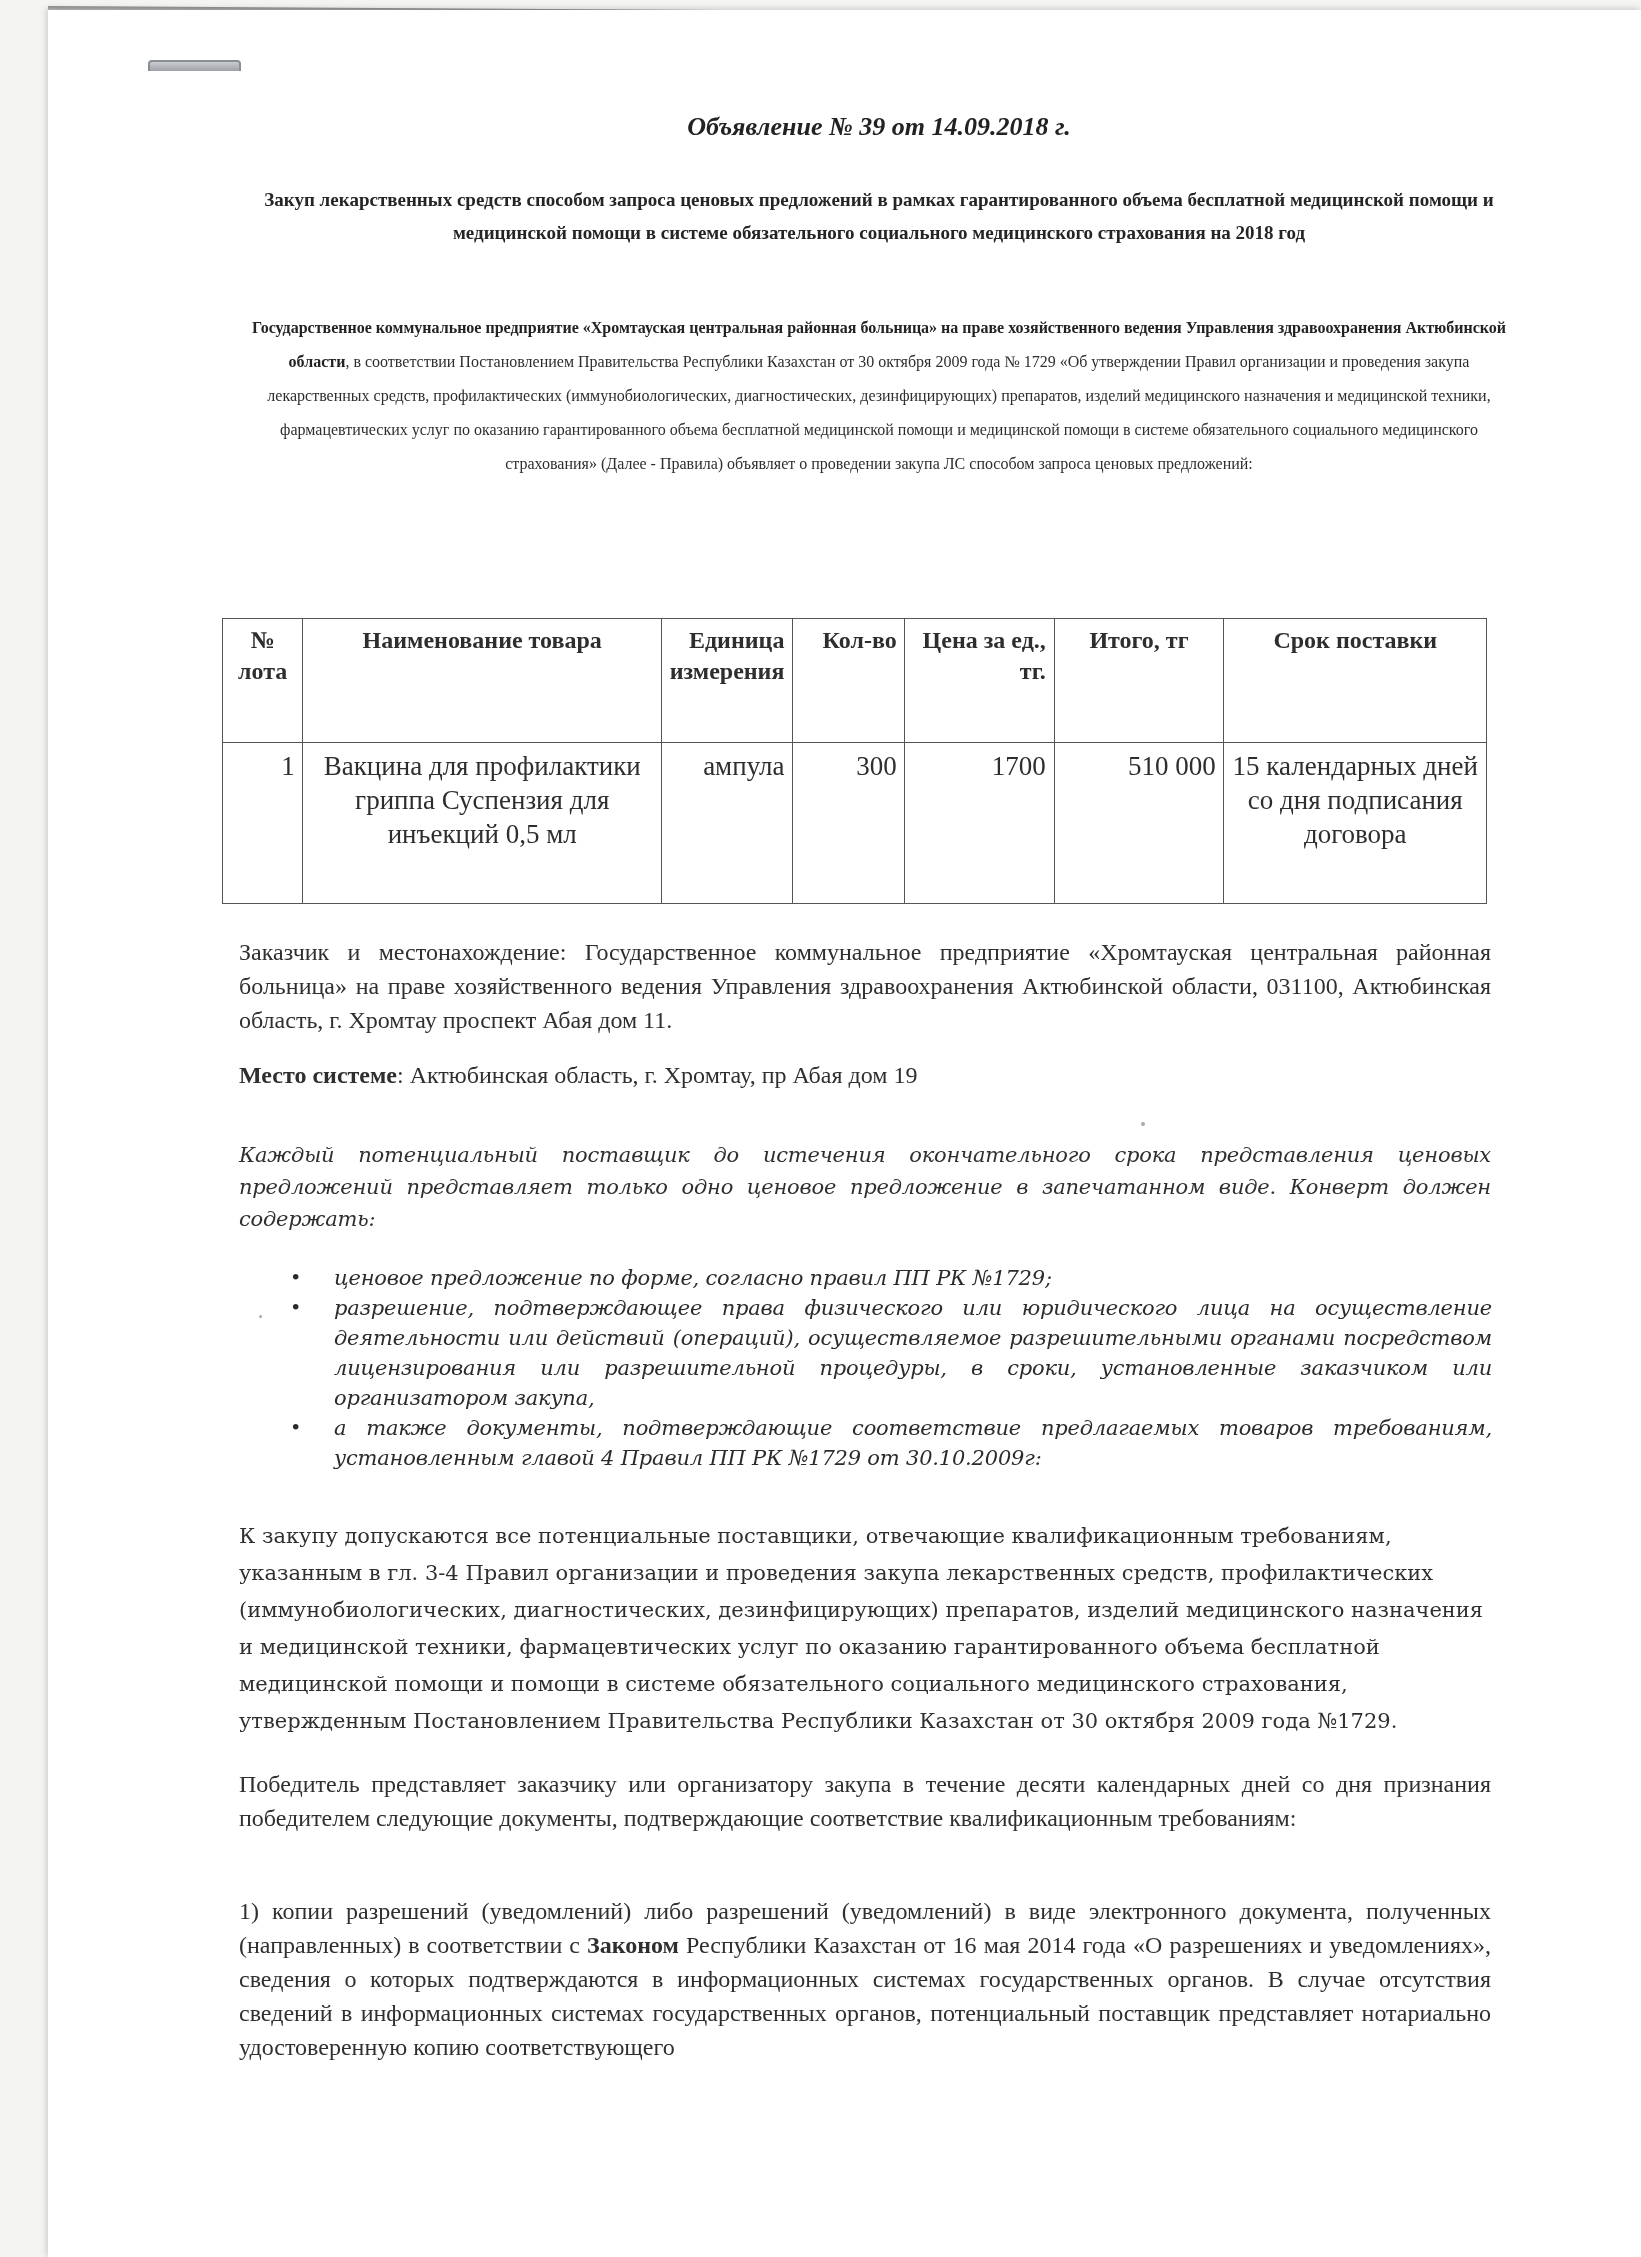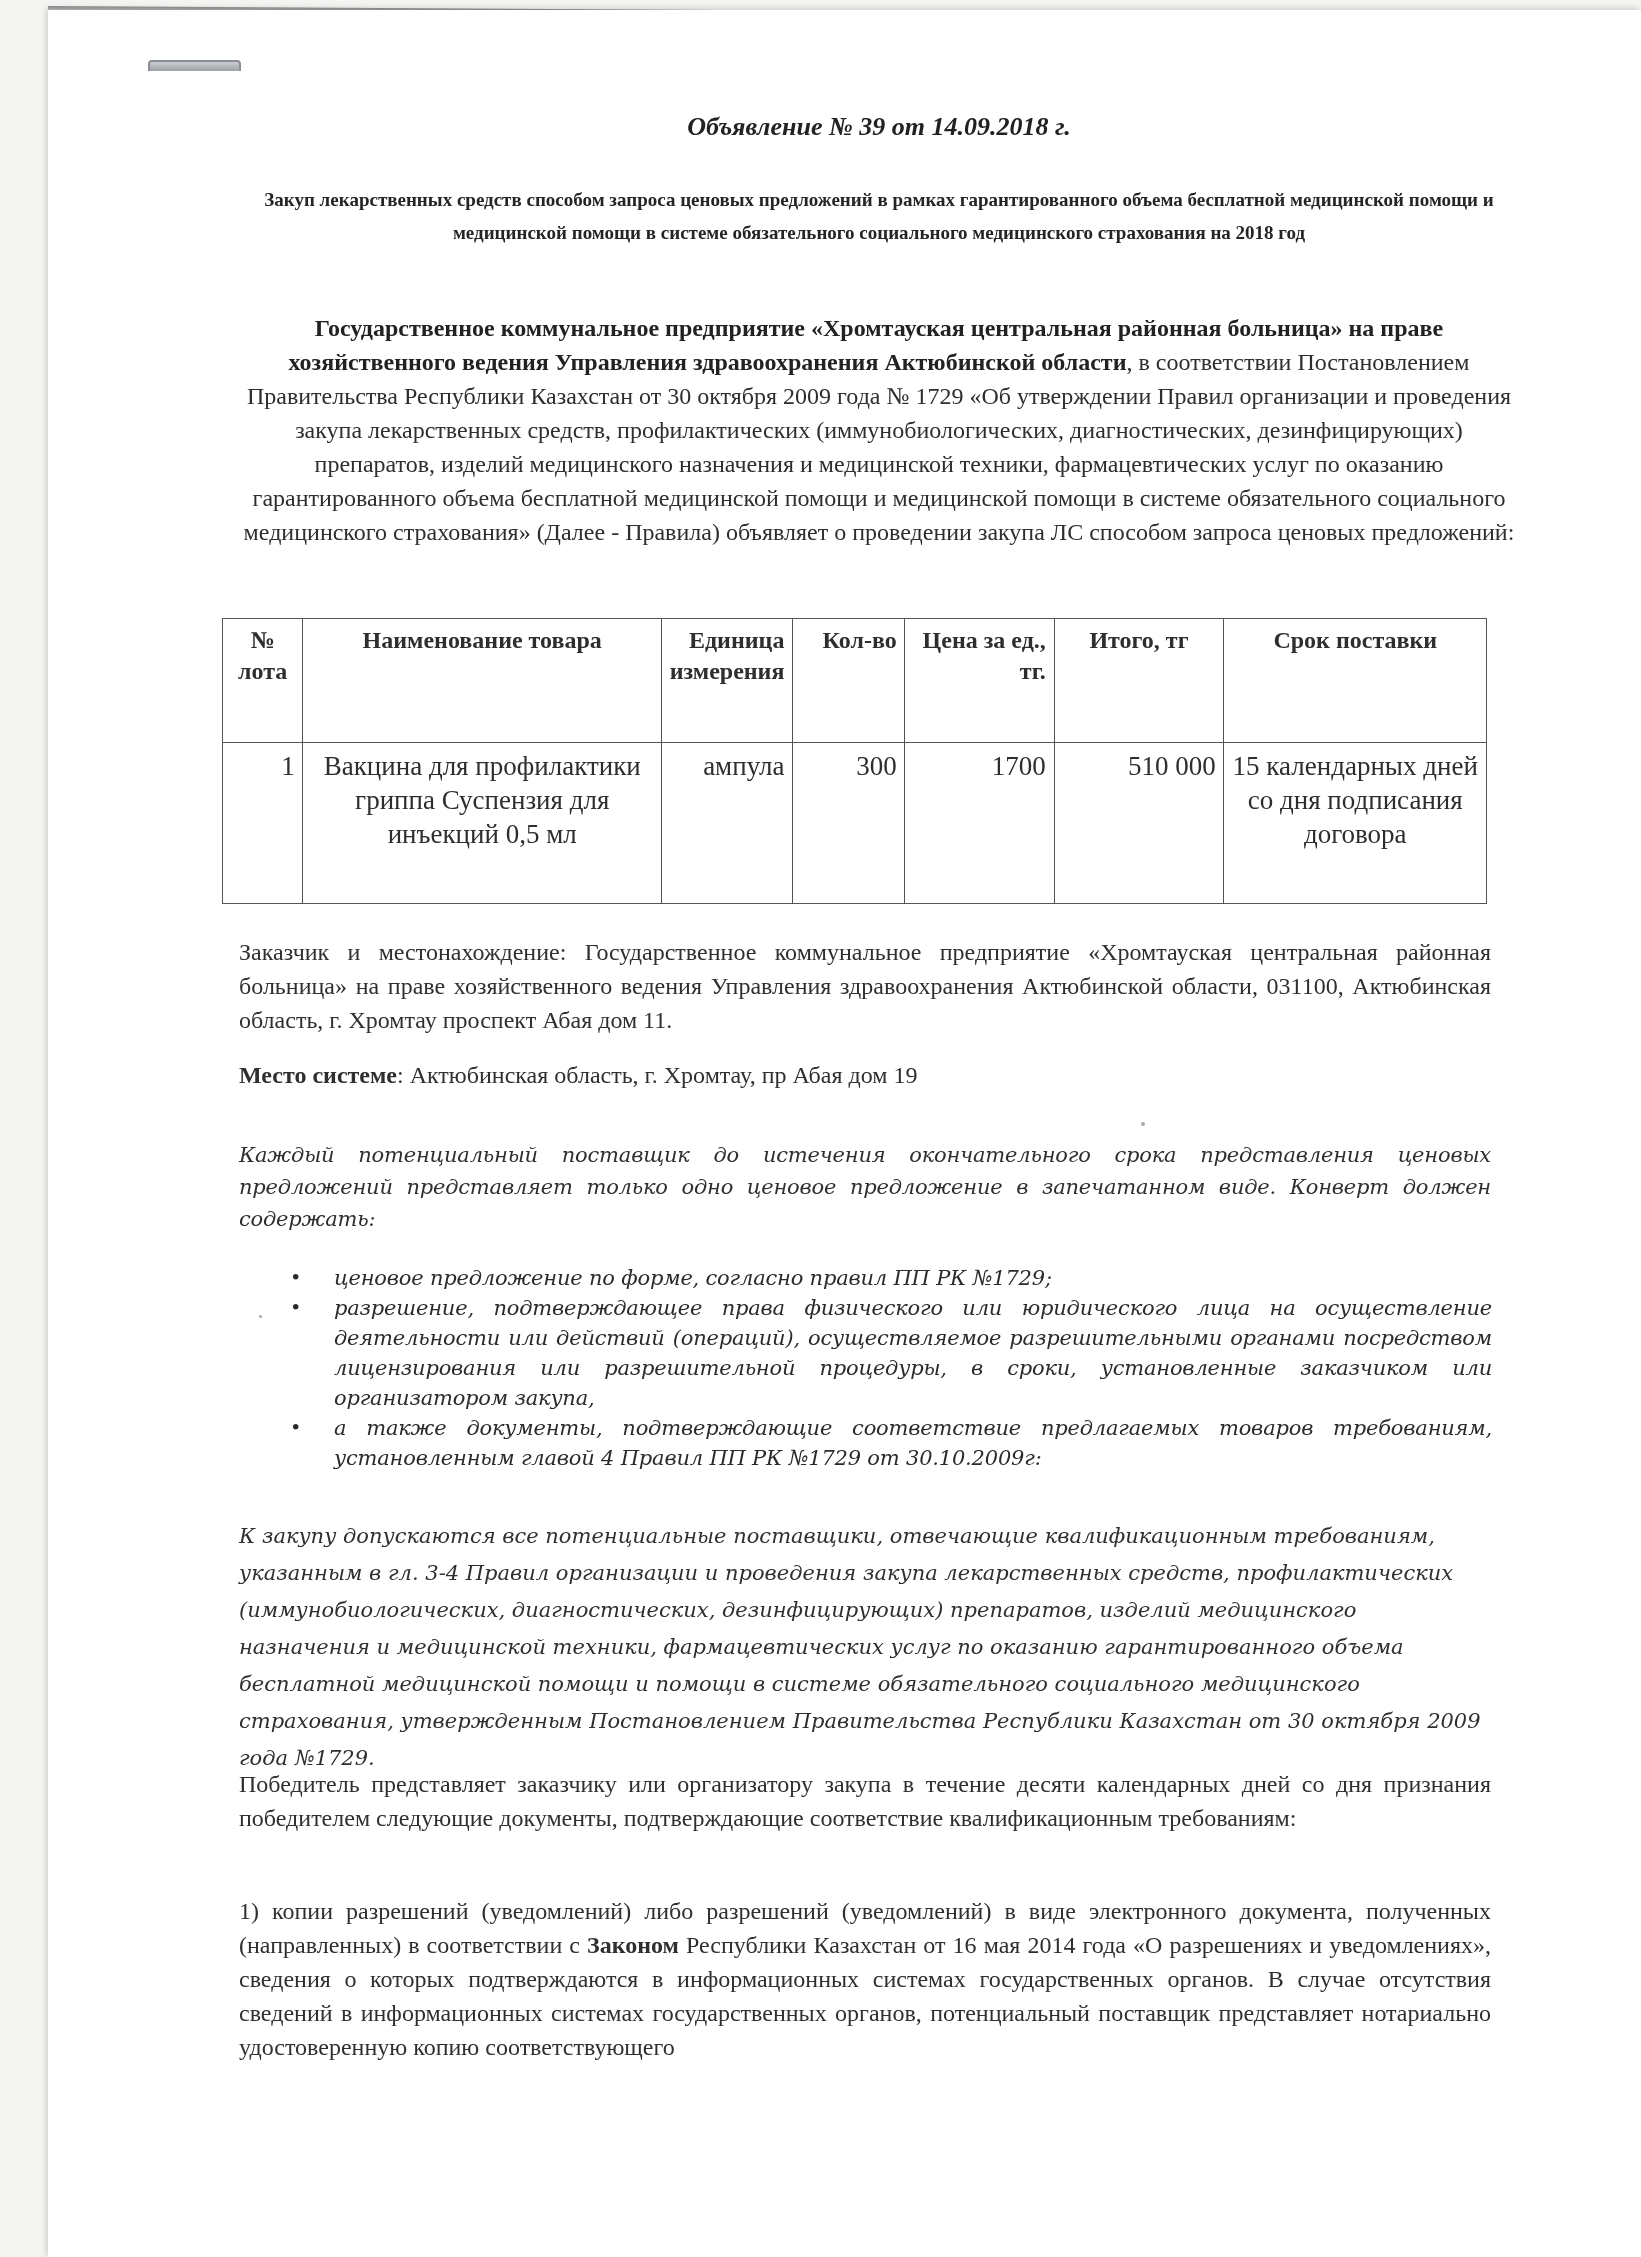--- a/index.html
+++ b/index.html
@@ -21,40 +21,40 @@
   }
   .staple {
     position: absolute; left: 148px; top: 60px; width: 89px; height: 8.7px;
     border: 2.9px solid #8a8d92; border-bottom: none; border-radius: 3.9px 3.9px 0 0;
     background: linear-gradient(#c9ccd0, #9ea2a7);
   }
   .abs { position: absolute; }
   .bold { font-weight: bold; }
   .title { left: 232px; width: 1294px; top: 112px; font-size: 26px; font-weight: bold; text-align: center; color: #222; font-style: italic; }
   .heading { left: 232px; width: 1294px; top: 183px; font-size: 19px; font-weight: bold; line-height: 33px; text-align: center; color: #252525; }
-  .org { left: 237px; width: 1284px; top: 311px; font-size: 24px; line-height: 34px; text-align: center; color: #2e2e2e; }
+  .org { left: 237px; width: 1284px; top: 311px; font-size: 16px; line-height: 34px; text-align: center; color: #2e2e2e; }
   .org .bold { color: #222; }
 
   table.lots {
     position: absolute; left: 222px; top: 618px; width: 1265px; height: 286px;
     border-collapse: collapse; font-size: 24px; color: #2e2e2e;
   }
   table.lots td, table.lots th {
     border: 1.9px solid #555; vertical-align: top; padding: 5.8px 7.7px;
     font-weight: bold; text-align: center; line-height: 31px;
   }
   table.lots tr.data td { font-weight: normal; font-size: 27px; line-height: 34px; }
   table.lots .c { text-align: right; }
 
   .para { left: 239px; width: 1252px; font-size: 24px; line-height: 34px; text-align: justify; color: #2f2f2f; }
   .italic { font-style: italic; font-family: "DejaVu Serif", "Liberation Serif", serif; font-size: 21px; letter-spacing: -0.2px; }
   .bullets { left: 290px; width: 1202px; top: 1263px; margin: 0; padding: 0; list-style: none; }
   .bullets li { position: relative; padding-left: 44px; line-height: 30px; text-align: justify; margin-bottom: 0; }
   .bullets li .dot { position: absolute; left: 0; top: 0; font-style: normal; font-size: 19.3px; }
-  .para-italic2 { left: 239px; width: 1252px; top: 1518px; font-size: 21px; line-height: 37px; font-style: italic; font-family: "DejaVu Serif", "Liberation Serif", serif; color: #2f2f2f; }
+  .para-italic2 { left: 239px; width: 1252px; top: 1518px; font-size: 21px; line-height: 37px; font-family: "DejaVu Serif", "Liberation Serif", serif; color: #2f2f2f; }
   .stray { position: absolute; width: 3.9px; height: 3.9px; border-radius: 1.9px; background: #aaa; }
 </style>
 </head>
 <body>
 
 <div class="top-edge"></div>
 <div class="page"></div>
 <div class="staple"></div>
 
 <div class="abs title">Объявление № 39 от 14.09.2018 г.</div>

